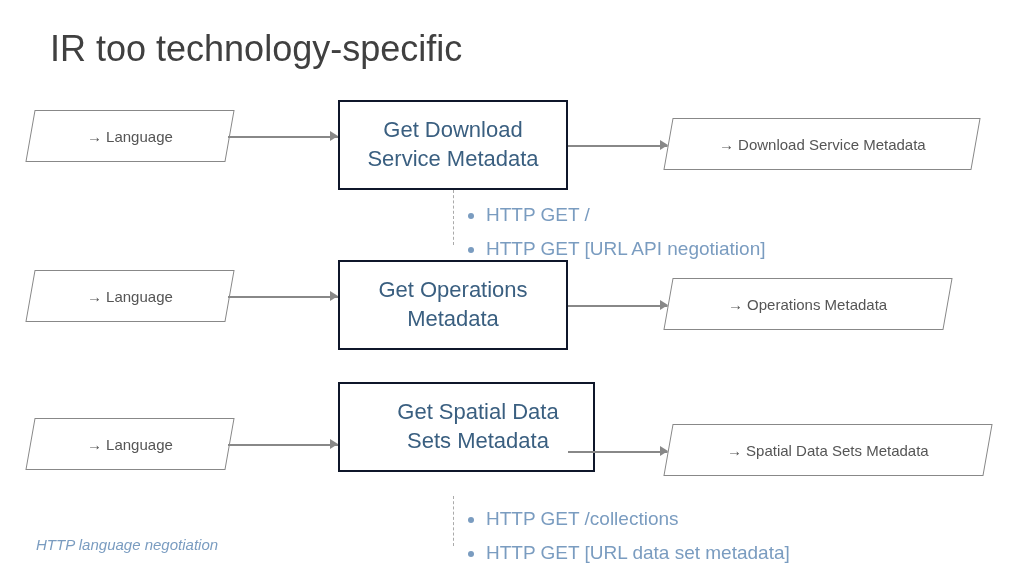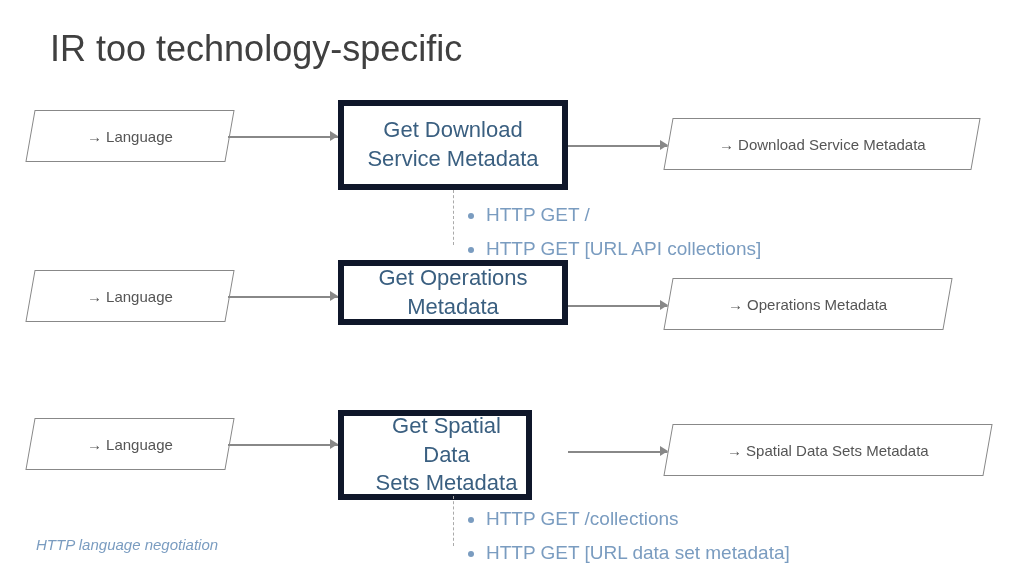--- a/index.html
+++ b/index.html
@@ -39,21 +39,21 @@
       white-space: nowrap;
     }
 
     
     .rect-box {
       position: absolute;
       display: flex;
       align-items: center;
       justify-content: center;
       background: #fff;
-      border: 6px solid #0f172a;
+      border: 2px solid #0f172a;
       text-align: center;
       font-size: 22px;
       font-weight: 400;
       color: #3a5f80;
       line-height: 1.3;
     }
 
     
     .arrow-line {
       position: absolute;
@@ -121,50 +121,50 @@
 
 <div class="para-box" style="left:668px; top:118px; width:308px; height:52px;">
   <span>→  Download Service Metadata</span>
 </div>
 
 <div class="dashed-vert" style="left:453px; top:190px; height:55px;"></div>
 
 <div class="bullet-note" style="left:468px; top:198px;">
   <ul>
     <li>HTTP GET /</li>
-    <li>HTTP GET [URL API collections]</li>
+    <li>HTTP GET [URL API negotiation]</li>
   </ul>
 </div>
 
 <div class="para-box" style="left:30px; top:270px; width:200px; height:52px;">
   <span>→  Language</span>
 </div>
 
 <div class="arrow-line horiz" style="left:228px; top:296px; width:110px;"></div>
 <div class="arrowhead right" style="left:330px; top:291px;"></div>
 
-<div class="rect-box" style="left:338px; top:260px; width:230px; height:65px;justify-content:center;">
+<div class="rect-box" style="left:338px; top:260px; width:230px; height:90px;justify-content:center;">
   <span>Get Operations<br>Metadata</span>
 </div>
 
 <div class="arrow-line horiz" style="left:568px; top:305px; width:100px;"></div>
 <div class="arrowhead right" style="left:660px; top:300px;"></div>
 
 <div class="para-box" style="left:668px; top:278px; width:280px; height:52px;">
   <span>→  Operations Metadata</span>
 </div>
 
 <div class="para-box" style="left:30px; top:418px; width:200px; height:52px;">
   <span>→  Language</span>
 </div>
 
 <div class="arrow-line horiz" style="left:228px; top:444px; width:110px;"></div>
 <div class="arrowhead right" style="left:330px; top:439px;"></div>
 
-<div class="rect-box" style="left:338px; top:410px; width:194px; height:90px;padding-left:23px;">
+<div class="rect-box" style="left:338px; top:382px; width:257px; height:90px;padding-left:23px;">
   <span>Get Spatial Data<br>Sets Metadata</span>
 </div>
 
 <div class="arrow-line horiz" style="left:568px; top:451px; width:100px;"></div>
 <div class="arrowhead right" style="left:660px; top:446px;"></div>
 
 <div class="para-box" style="left:668px; top:424px; width:320px; height:52px;">
   <span>→  Spatial Data Sets Metadata</span>
 </div>
 

